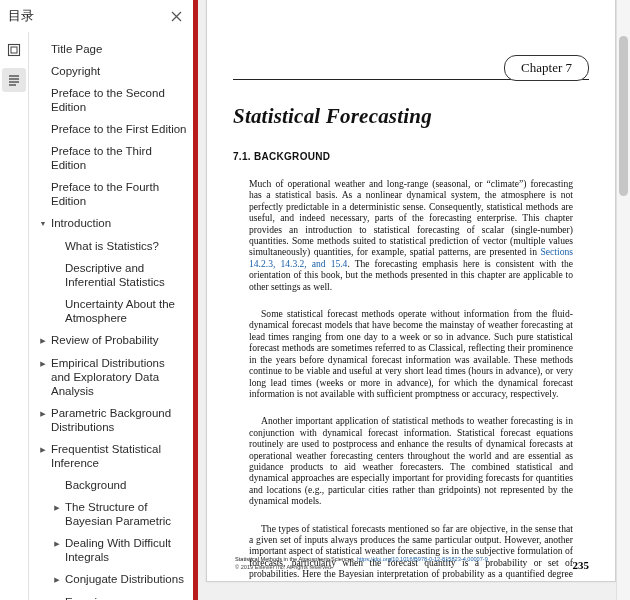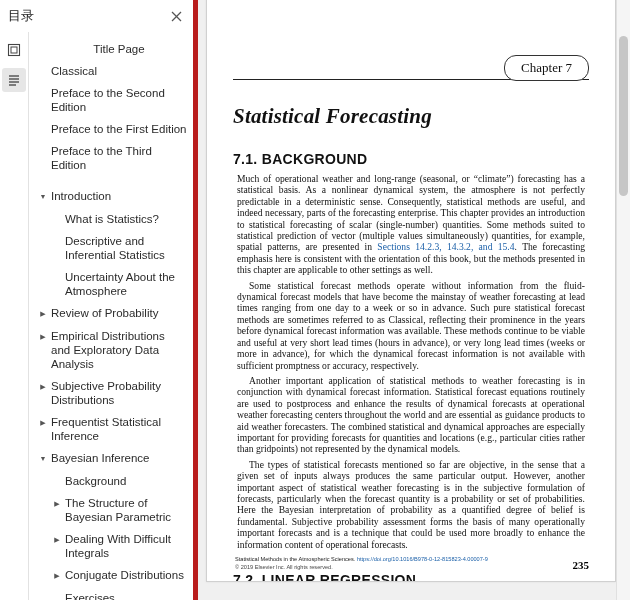--- a/index.html
+++ b/index.html
@@ -146,32 +146,32 @@
     color: #111;
   }
   #chapter-title {
     font-size: 21px;
     font-weight: bold;
     margin: 24px 0 0 0;
     letter-spacing: 0.2px;
     font-style: italic;
   }
   .sec-head {
-    font-size: 14px;
+    font-size: 10px;
     font-weight: bold;
     margin: 22px 0 6px 0;
     letter-spacing: 0.3px;
     font-family: "Liberation Sans", sans-serif;
   }
   .para {
     font-size: 9.6px;
     line-height: 11.4px;
     text-align: justify;
     text-indent: 12px;
-    margin: 4px;
+    margin: 16px;
     hyphens: auto;
   }
   .para.first { text-indent: 0; }
   .link { color: #1a5fa8; }
   #page-foot {
     position: absolute;
     left: 28px; right: 26px;
     bottom: 10px;
     display: flex;
     align-items: flex-end;
@@ -237,42 +237,43 @@
             <line x1="2" y1="3" x2="12" y2="3" stroke="#333" stroke-width="1.2"></line>
             <line x1="2" y1="6" x2="12" y2="6" stroke="#333" stroke-width="1.2"></line>
             <line x1="2" y1="9" x2="12" y2="9" stroke="#333" stroke-width="1.2"></line>
             <line x1="2" y1="12" x2="9" y2="12" stroke="#333" stroke-width="1.2"></line>
           </svg>
         </div>
       </div>
 
       <div id="toc-list-wrap">
         <div id="toc-list">
-            <div class="toc-item" style="padding-left: 8px; text-align: center;">
+            <div class="toc-item" style="padding-left: 8px;">
               <span class="twisty"></span>
               <span class="label">Title Page</span>
             </div>
             <div class="toc-item" style="padding-left: 8px;">
               <span class="twisty"></span>
-              <span class="label">Classical</span>
+              <span class="label">Copyright</span>
             </div>
             <div class="toc-item" style="padding-left: 8px;">
               <span class="twisty"></span>
               <span class="label">Preface to the Second Edition</span>
             </div>
             <div class="toc-item" style="padding-left: 8px;">
               <span class="twisty"></span>
               <span class="label">Preface to the First Edition</span>
             </div>
             <div class="toc-item" style="padding-left: 8px;">
               <span class="twisty"></span>
               <span class="label">Preface to the Third Edition</span>
             </div>
             <div class="toc-item" style="padding-left: 8px;">
               <span class="twisty"></span>
+              <span class="label">Preface to the Fourth Edition</span>
             </div>
             <div class="toc-item" style="padding-left: 8px;">
               <span class="twisty">▼</span>
               <span class="label">Introduction</span>
             </div>
             <div class="toc-item" style="padding-left: 22px;">
               <span class="twisty"></span>
               <span class="label">What is Statistics?</span>
             </div>
             <div class="toc-item" style="padding-left: 22px;">
@@ -286,29 +287,25 @@
             <div class="toc-item" style="padding-left: 8px;">
               <span class="twisty">▶</span>
               <span class="label">Review of Probability</span>
             </div>
             <div class="toc-item" style="padding-left: 8px;">
               <span class="twisty">▶</span>
               <span class="label">Empirical Distributions and Exploratory Data Analysis</span>
             </div>
             <div class="toc-item" style="padding-left: 8px;">
               <span class="twisty">▶</span>
-              <span class="label">Subjective Probability Distributions</span>
+              <span class="label">Parametric Background Distributions</span>
             </div>
             <div class="toc-item" style="padding-left: 8px; justify-content: center;">
               <span class="twisty">▶</span>
               <span class="label">Frequentist Statistical Inference</span>
-            </div>
-            <div class="toc-item" style="padding-left: 8px;">
-              <span class="twisty">▼</span>
-              <span class="label">Bayesian Inference</span>
             </div>
             <div class="toc-item" style="padding-left: 22px;">
               <span class="twisty"></span>
               <span class="label">Background</span>
             </div>
             <div class="toc-item" style="padding-left: 22px;">
               <span class="twisty">▶</span>
               <span class="label">The Structure of Bayesian Parametric</span>
             </div>
             <div class="toc-item" style="padding-left: 22px;">

